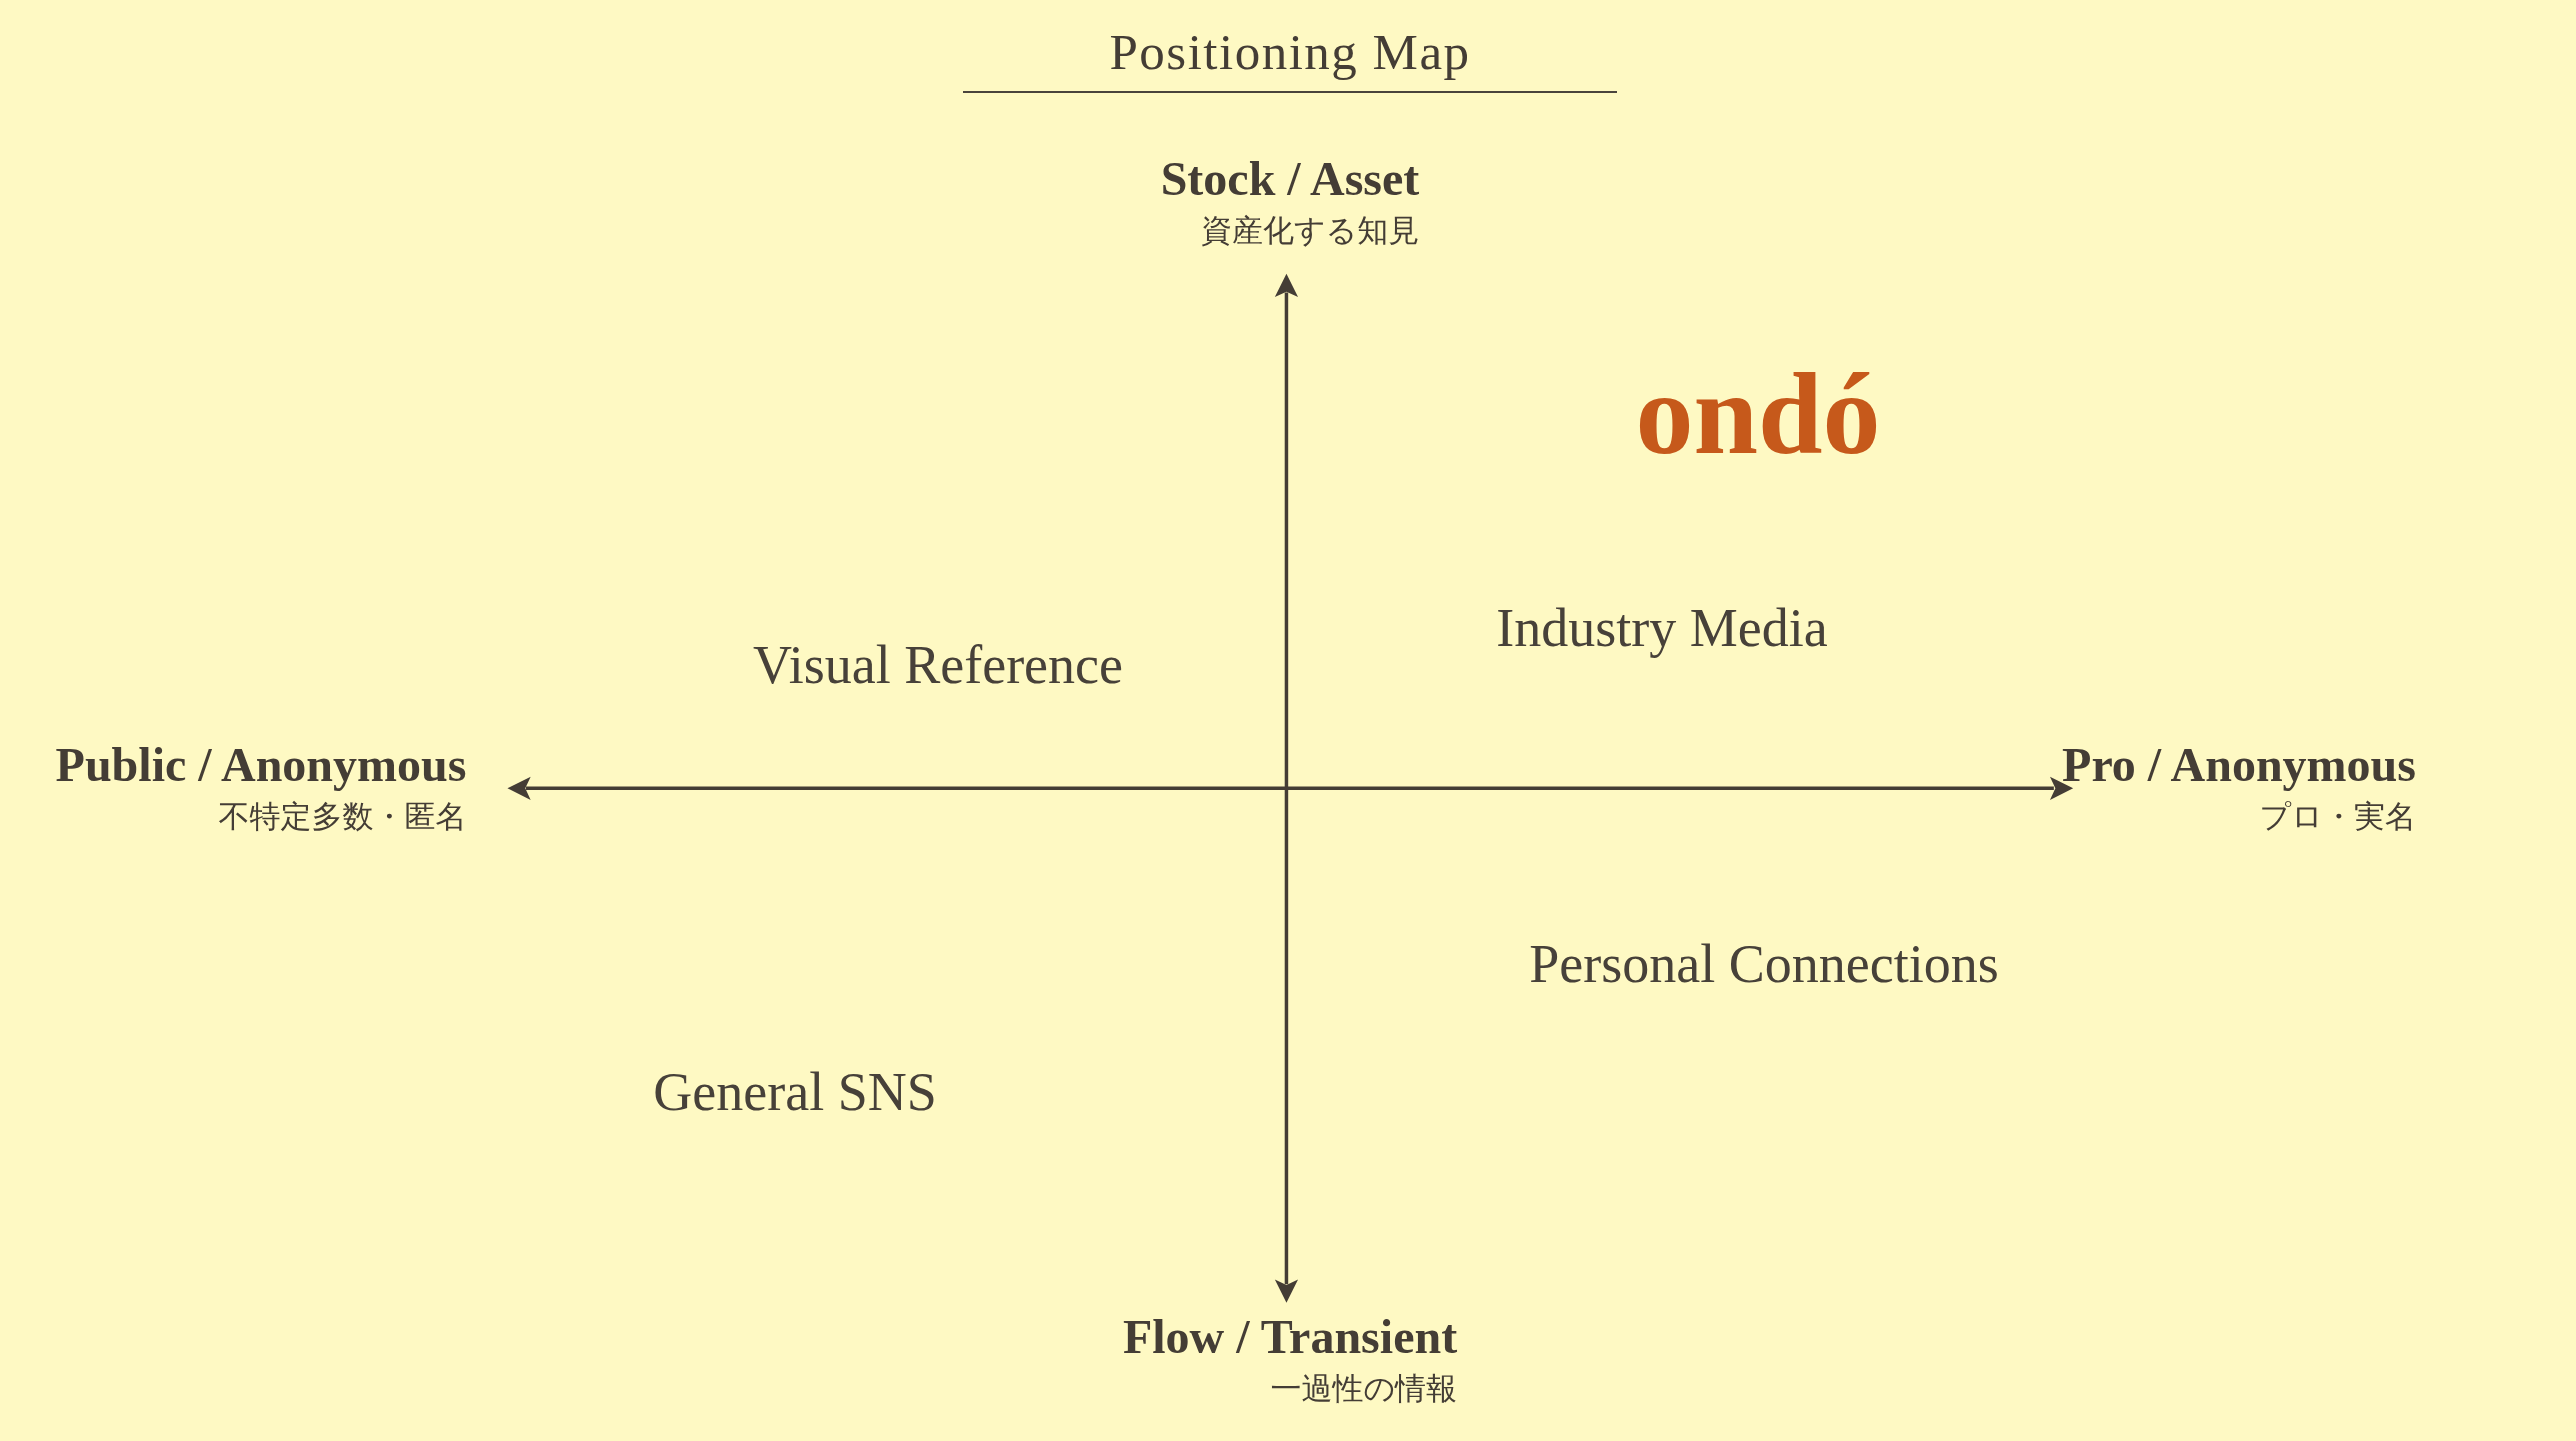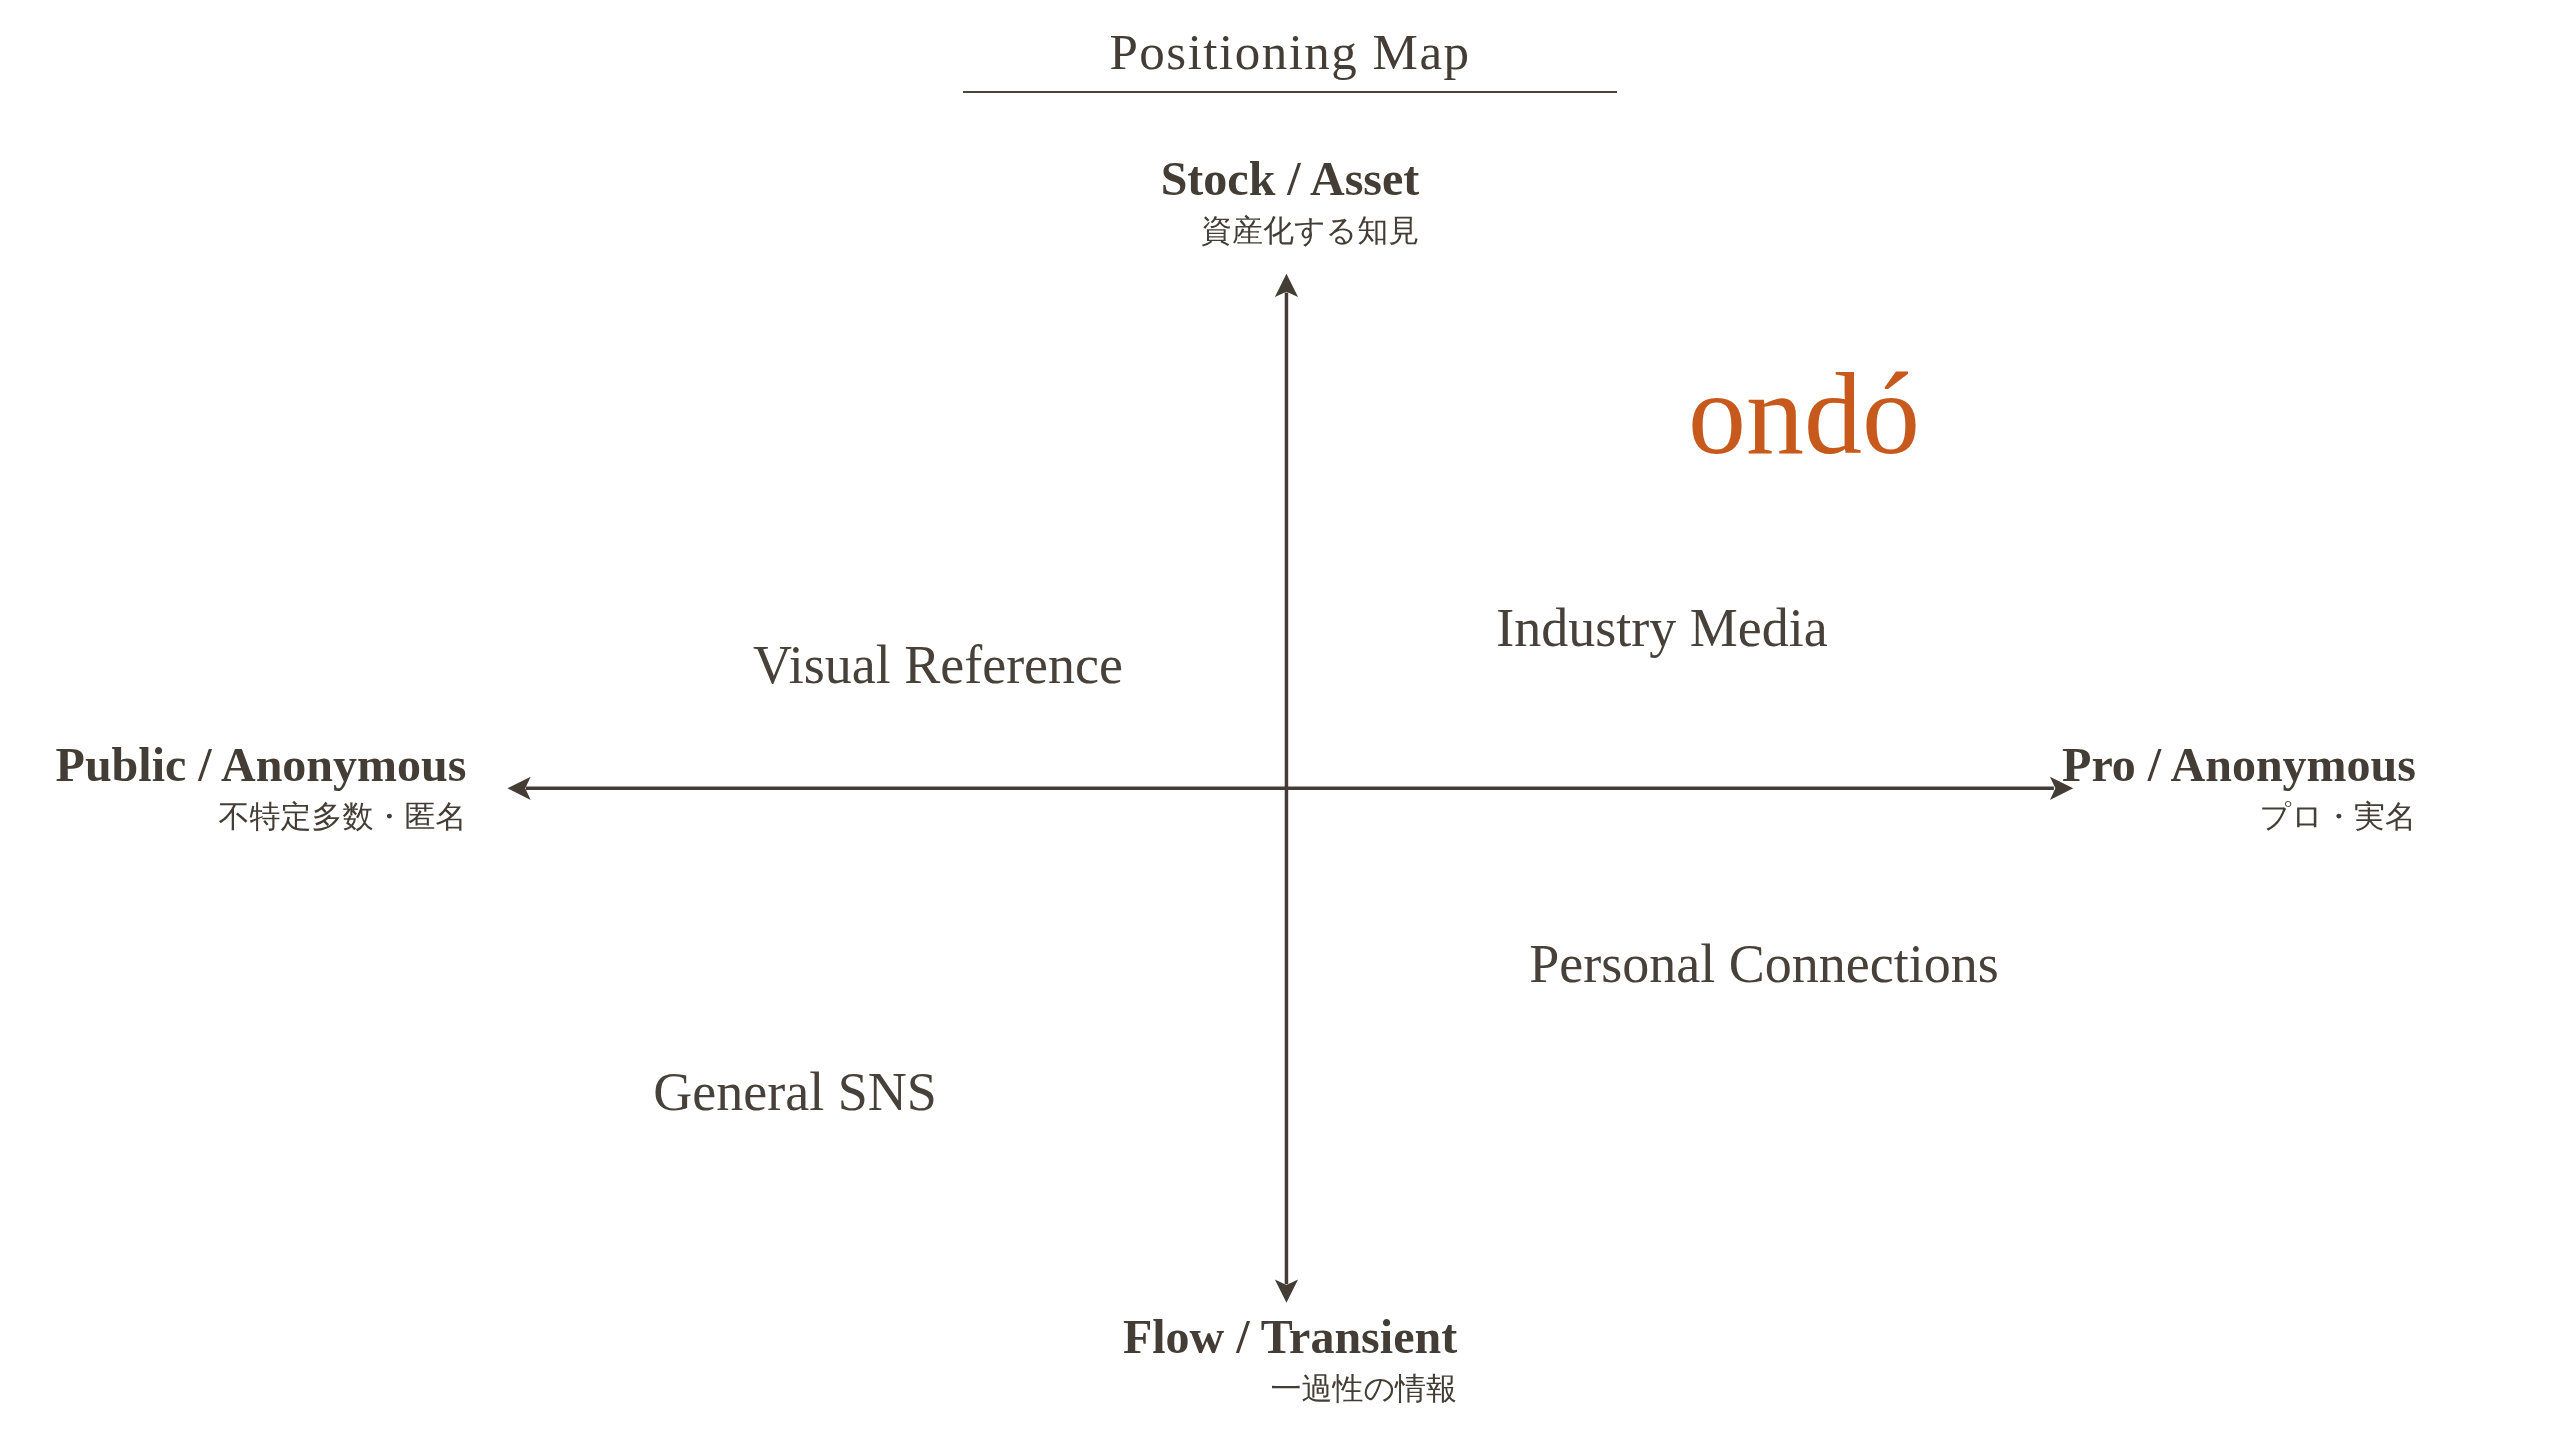--- a/index.html
+++ b/index.html
@@ -1,20 +1,20 @@
 <!DOCTYPE html>
 <html style="font-size:12.4px"><head>
 <meta charset="utf-8">
 <style>
   html, body { margin: 0; padding: 0; background: #f0ede3; }
   .stage {
     position: relative;
     width: 2576px;
     height: 1442px;
-    background: #ffffff;
+    background: #fef9c3;
     color: #443d35;
     font-family: "Liberation Serif", "DejaVu Serif", serif;
     overflow: hidden;
   }
   .page-title {
     position: absolute;
     left: 1290px; top: 23px;
     transform: translateX(-50%);
     margin: 0;
     font-size: 51px;
@@ -64,21 +64,21 @@
     color: #c6591b;
   }
   .pos-top-axis    { left: 1290px; top: 154px; }
   .pos-bottom-axis { left: 1290px; top: 1312px; }
   .pos-left-axis   { left: 261px;  top: 740px; }
   .pos-right-axis  { left: 2239px; top: 740px; }
   .pos-visual-reference     { left: 938px; top: 665px; }
   .pos-industry-media       { left: 1634px; top: 628px; margin-left: 28px; }
   .pos-personal-connections { left: 1764px; top: 964px; }
   .pos-general-sns          { left: 795px; top: 1092px; }
-  .pos-brand                { left: 1804px; top: 414px; }
+  .pos-brand                { left: 1758px; top: 414px; font-weight: bold; }
 </style>
 </head>
 <body>
 
 <div class="stage">
 
   <h1 class="page-title">Positioning Map</h1>
   <div class="title-rule"></div>
 
   <svg class="axes-svg" width="2576" height="1442" viewBox="0 0 3330 1864">

